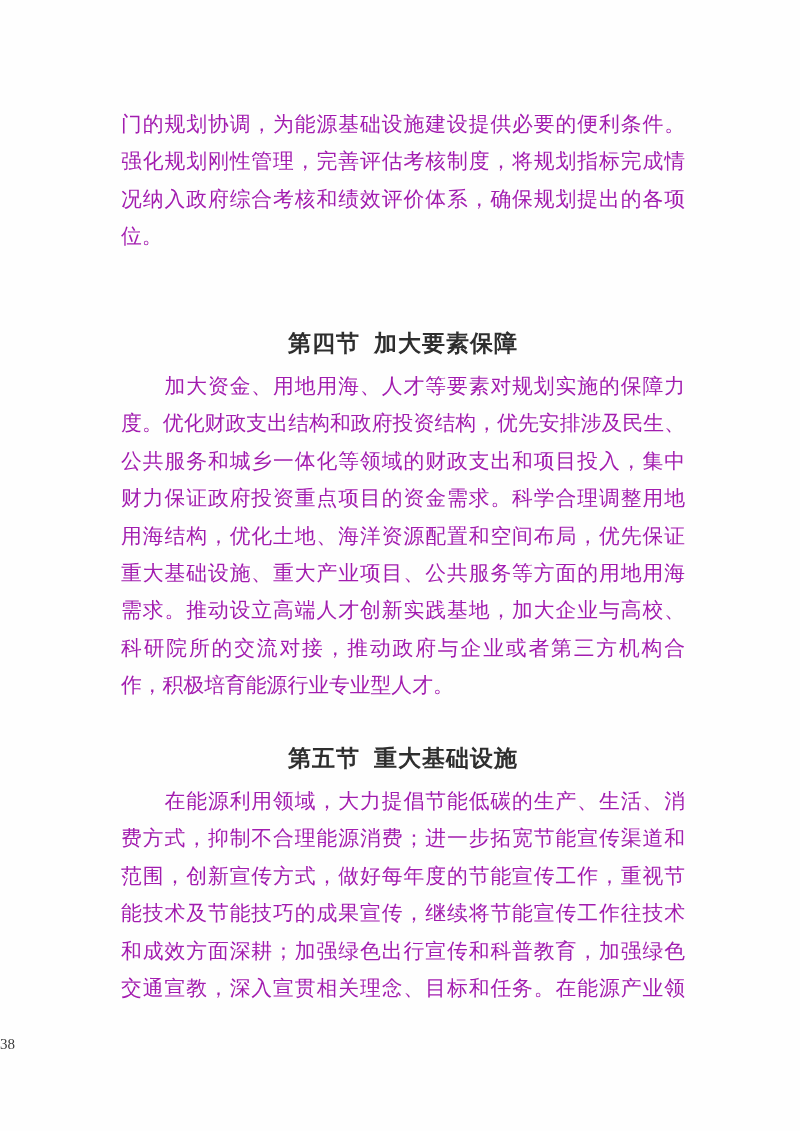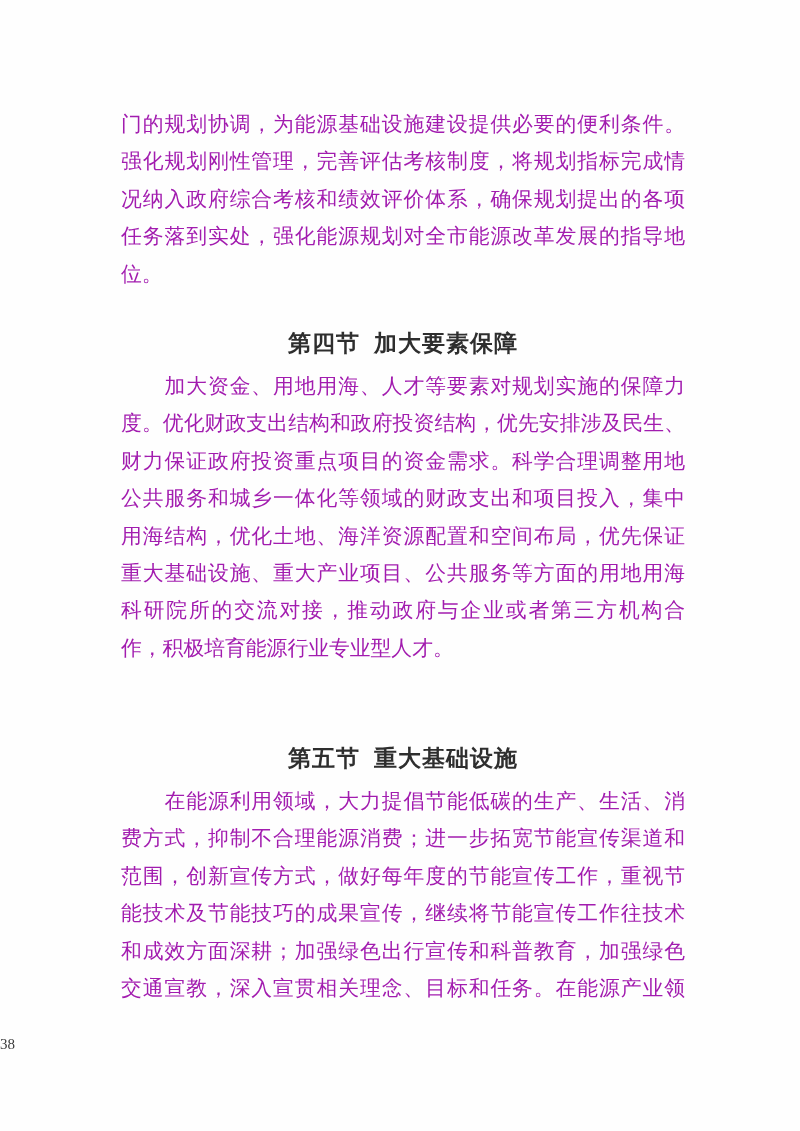--- a/index.html
+++ b/index.html
@@ -68,35 +68,35 @@
 </style>
 </head>
 <body>
 
 <div class="page">
 
   <div class="para para1 endstop">
       <div class="line">门的规划协调，为能源基础设施建设提供必要的便利条件。</div>
       <div class="line">强化规划刚性管理，完善评估考核制度，将规划指标完成情</div>
       <div class="line">况纳入政府综合考核和绩效评价体系，确保规划提出的各项</div>
-      <div class="line">任务落到实处，强化能源规划对全市能源改革发展的指导地</div>
       <div class="line">位。</div>
     </div>
 
   <div class="heading heading4">
     <span class="label">第四节</span><span class="title">加大要素保障</span>
   </div>
 
   <div class="para para2 endstop">
       <div class="line">　　加大资金、用地用海、人才等要素对规划实施的保障力</div>
       <div class="line">度。优化财政支出结构和政府投资结构，优先安排涉及民生、</div>
+      <div class="line">公共服务和城乡一体化等领域的财政支出和项目投入，集中</div>
       <div class="line">财力保证政府投资重点项目的资金需求。科学合理调整用地</div>
-      <div class="line">公共服务和城乡一体化等领域的财政支出和项目投入，集中</div>
       <div class="line">用海结构，优化土地、海洋资源配置和空间布局，优先保证</div>
       <div class="line">重大基础设施、重大产业项目、公共服务等方面的用地用海</div>
+      <div class="line">需求。推动设立高端人才创新实践基地，加大企业与高校、</div>
       <div class="line">科研院所的交流对接，推动政府与企业或者第三方机构合</div>
       <div class="line">作，积极培育能源行业专业型人才。</div>
     </div>
 
   <div class="heading heading5">
     <span class="label">第五节</span><span class="title">重大基础设施</span>
   </div>
 
   <div class="para para3">
       <div class="line">　　在能源利用领域，大力提倡节能低碳的生产、生活、消</div>

